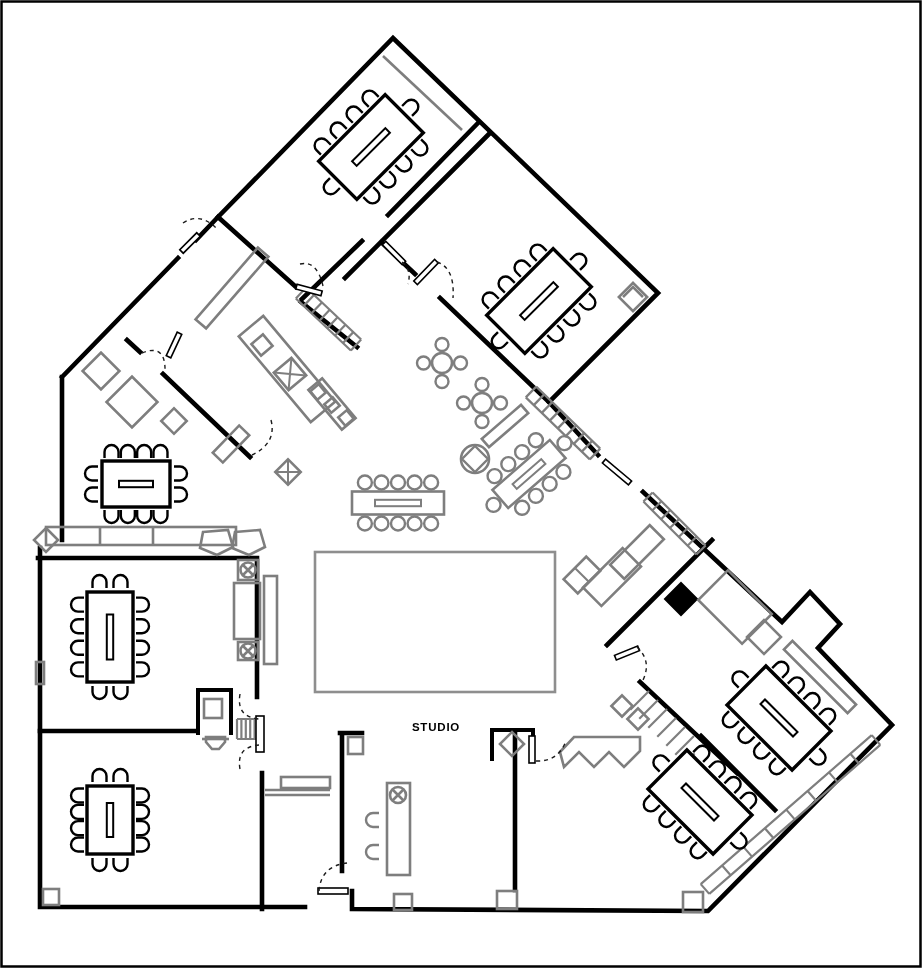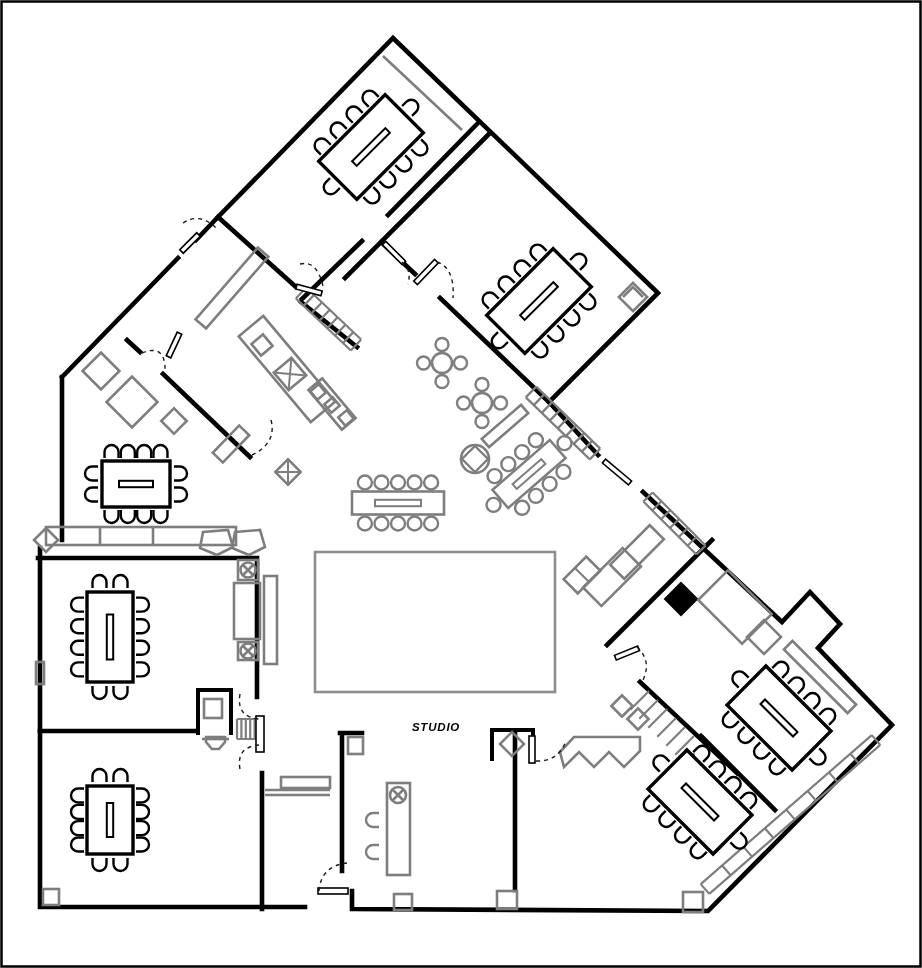--- a/index.html
+++ b/index.html
@@ -1,16 +1,16 @@
 <!DOCTYPE html>
 <html style="--wall: #000000; --fixture: #7e7e7e; --studio: #8e8e8e; --arc: #1a1a1a;"><head>
 <meta charset="utf-8">
 <style>
   html,body{margin:0;padding:0;background:#fff;}
-  .stage{position:relative;width:922px;height:968px;background:#fff;overflow:hidden;font-style:italic;}
+  .stage{position:relative;width:922px;height:968px;background:#fff;overflow:hidden;}
   svg{display:block;}
   text.plan-label{font-family:"Liberation Sans","DejaVu Sans",sans-serif;font-weight:bold;font-size:11.5px;letter-spacing:.8px;fill:#000;}
 </style>
 </head>
 <body>
 
 <div class="stage">
 <svg id="plan" width="922" height="968" viewBox="0 0 922 968" xmlns="http://www.w3.org/2000/svg">
 
   <rect x="1.5" y="1.5" width="919" height="965" fill="#ffffff" stroke="var(--wall,#000)" stroke-width="2.5"></rect>

